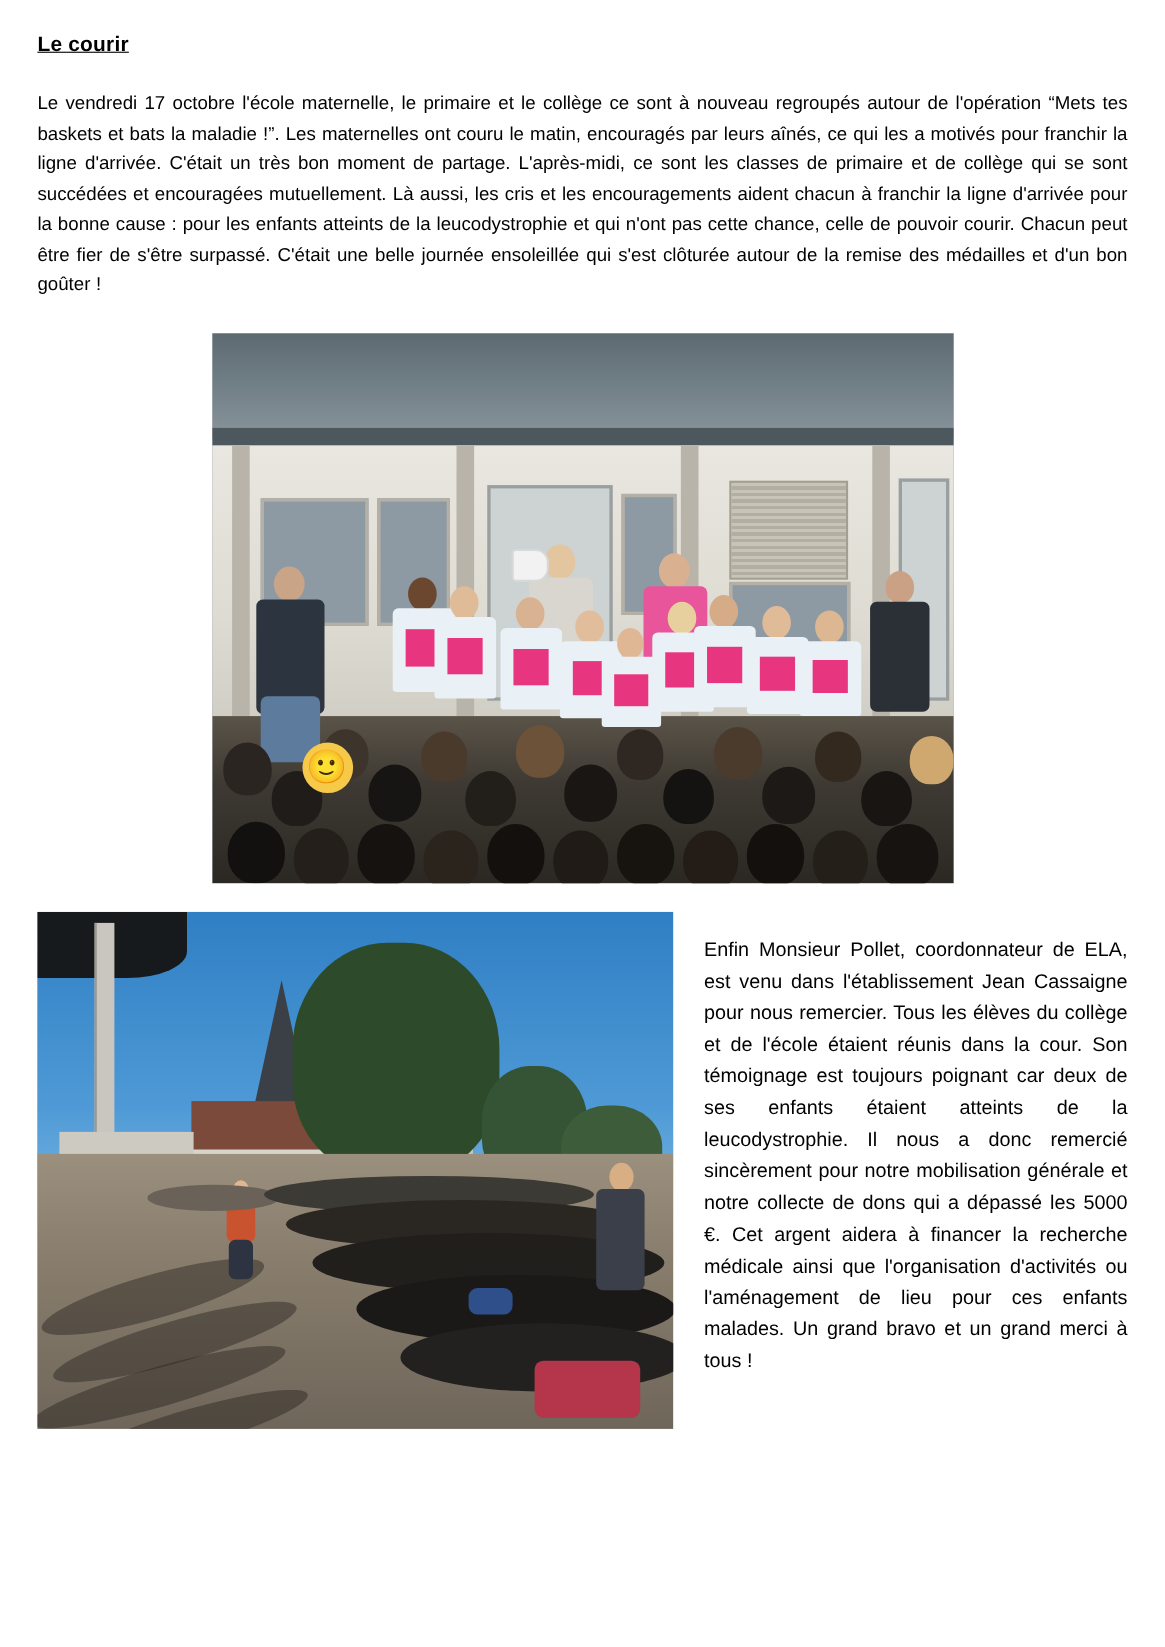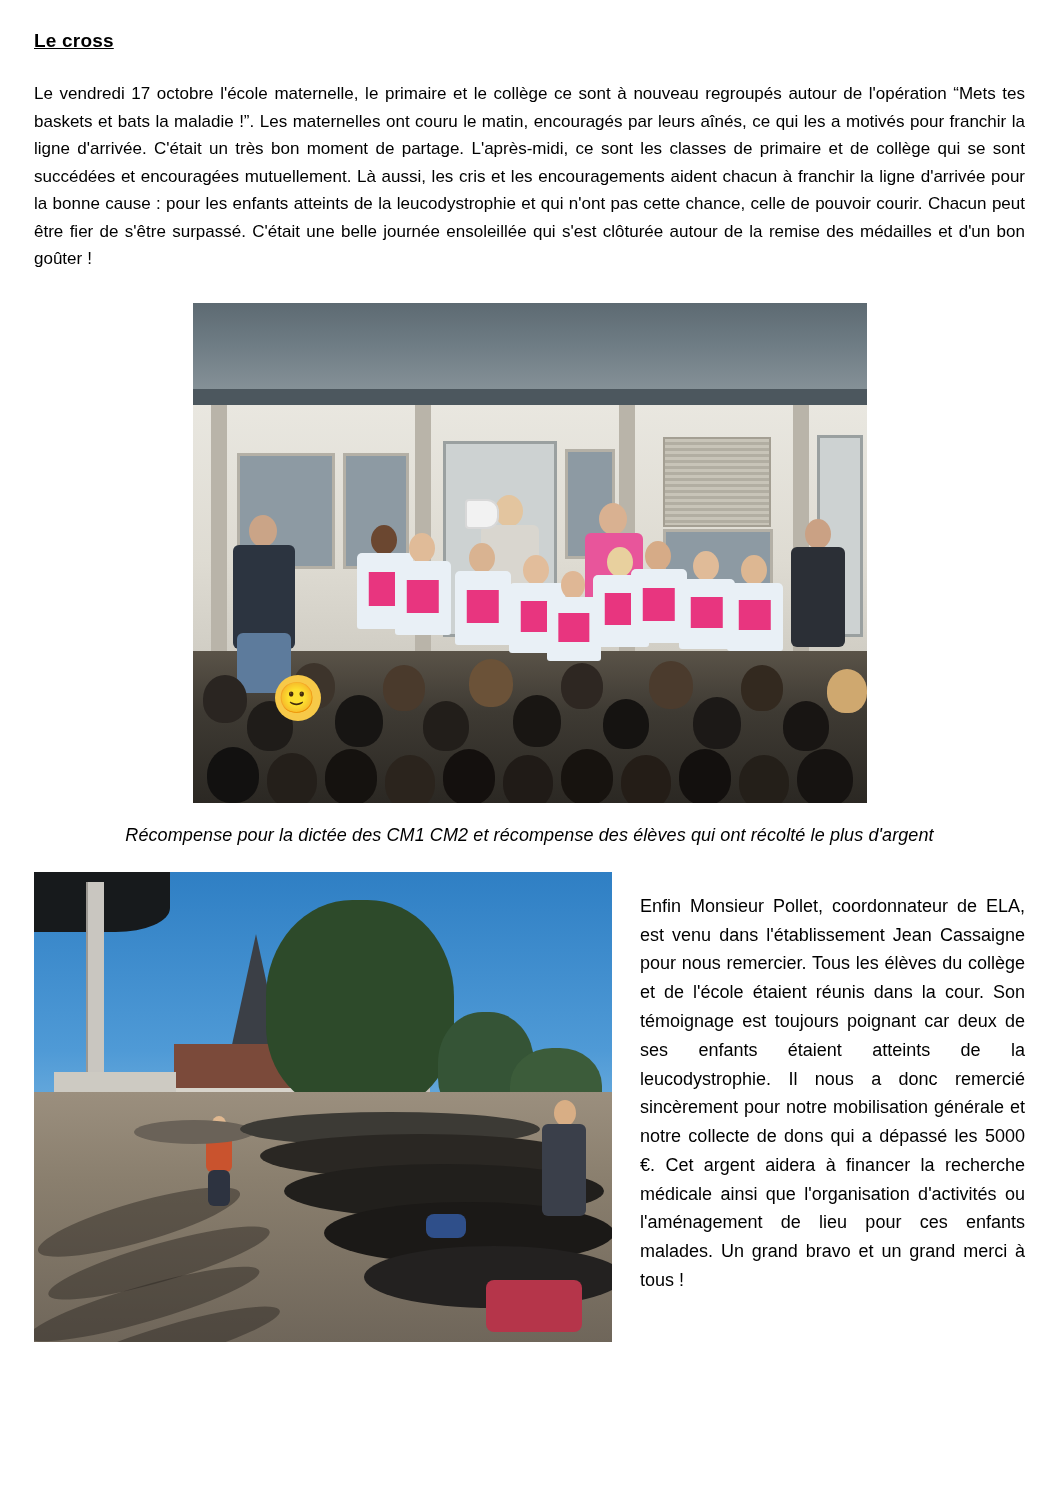--- a/index.html
+++ b/index.html
@@ -189,21 +189,21 @@
   }
   .p2-bag {
     position:absolute; background:#b5354a; border-radius:8px;
   }
 </style>
 </head>
 <body>
 
 <div class="page">
 
-  <h1 class="doc-title">Le cross</h1>
+  <h1 class="doc-title">Le courir</h1>
 
   <p class="body-text">Le vendredi 17 octobre l'école maternelle, le primaire et le collège ce sont à nouveau regroupés autour de l'opération “Mets tes baskets et bats la maladie !”. Les maternelles ont couru le matin, encouragés par leurs aînés, ce qui les a motivés pour franchir la ligne d'arrivée. C'était un très bon moment de partage. L'après-midi, ce sont les classes de primaire et de collège qui se sont succédées et encouragées mutuellement. Là aussi, les cris et les encouragements aident chacun à franchir la ligne d'arrivée pour la bonne cause : pour les enfants atteints de la leucodystrophie et qui n'ont pas cette chance, celle de pouvoir courir. Chacun peut être fier de s'être surpassé. C'était une belle journée ensoleillée qui s'est clôturée autour de la remise des médailles et d'un bon goûter !</p>
 
   <div class="figure-block">
 
     <div class="photo photo-1">
       <div class="p1-sky"></div>
 
       <div class="p1-roof"></div>
       <div class="p1-roof-edge"></div>
@@ -289,21 +289,20 @@
       <div class="crowd-head" style="left:310px; top:452px; width:50px; height:54px; background:#201b17;"></div>
       <div class="crowd-head" style="left:368px; top:446px; width:52px; height:56px; background:#17130f;"></div>
       <div class="crowd-head" style="left:428px; top:452px; width:50px; height:54px; background:#241d17;"></div>
       <div class="crowd-head" style="left:486px; top:446px; width:52px; height:56px; background:#13100e;"></div>
       <div class="crowd-head" style="left:546px; top:452px; width:50px; height:54px; background:#241f19;"></div>
       <div class="crowd-head" style="left:604px; top:446px; width:56px; height:58px; background:#161311;"></div>
 
       <div class="emoji-smiley" style="left:82px; top:372px;">🙂</div>
     </div>
 
-    <div class="caption">Récompense pour la dictée des CM1 CM2 et récompense des élèves qui ont récolté le plus d'argent</div>
   </div>
 
   <div class="lower">
 
     <div class="photo photo-2">
       <div class="p2-sky"></div>
 
       <div class="p2-dark-top"></div>
 
       <div class="p2-pole" style="left:52px; top:10px; width:16px; height:300px;"></div>

